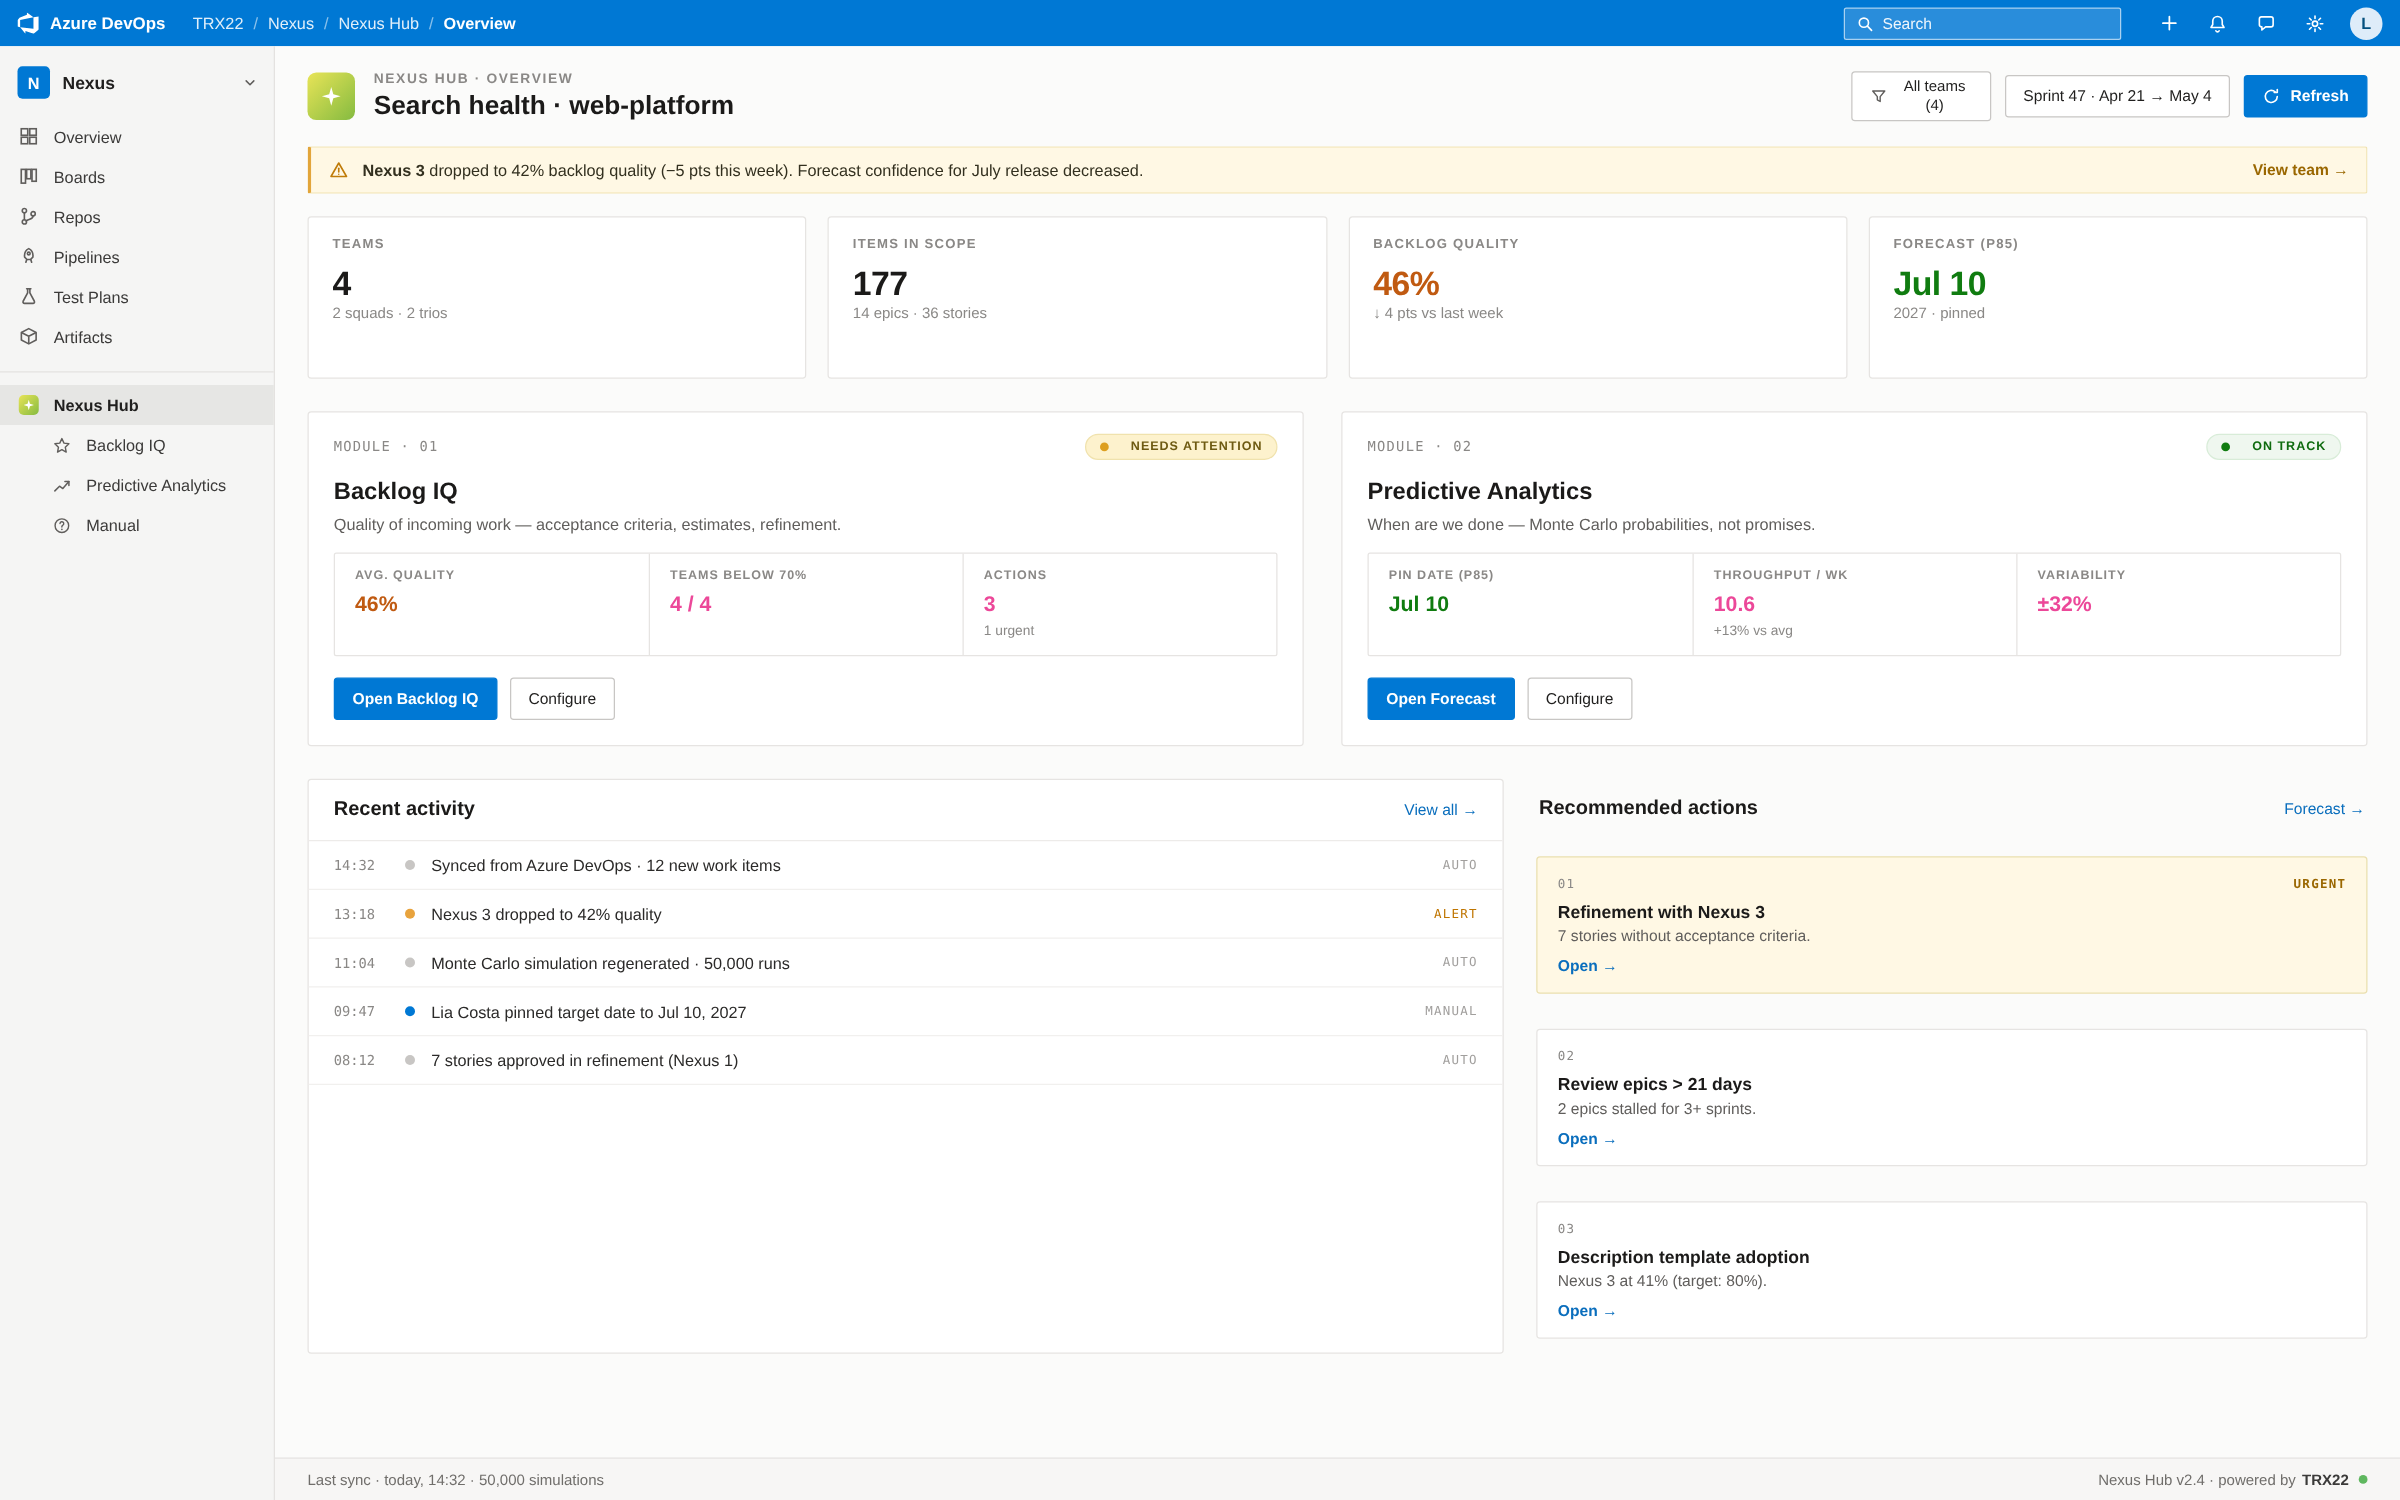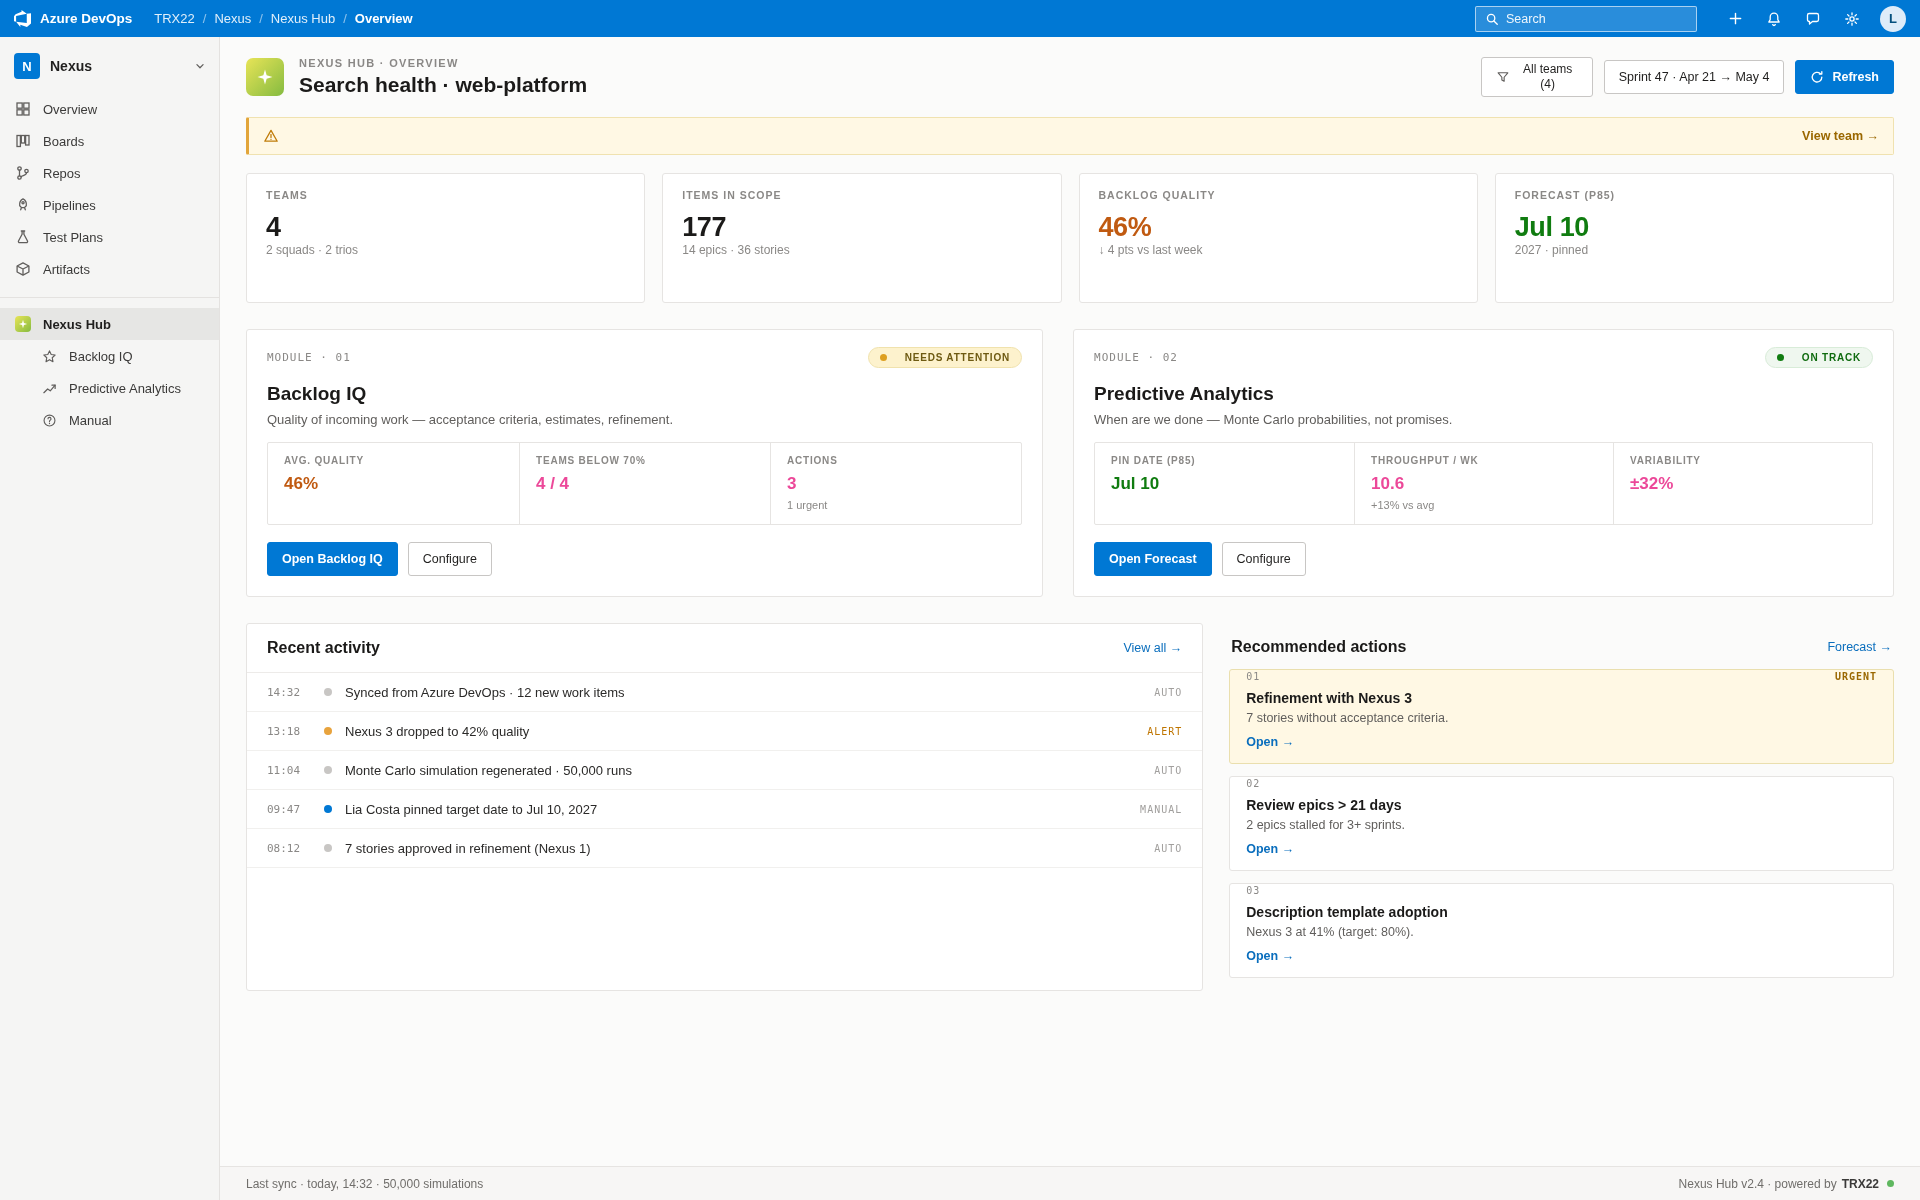--- a/index.html
+++ b/index.html
@@ -95,21 +95,21 @@
   .activity-time{font-family:"DejaVu Sans Mono",monospace;font-size:11px;color:#8a8886;width:44px;flex-shrink:0;}
   .adot{width:8px;height:8px;border-radius:50%;background:#c8c6c4;flex-shrink:0;}
   .adot.orange{background:#e8a33d;}
   .adot.blue{background:var(--accent);}
   .activity-text{color:#2b2a29;}
   .activity-tag{margin-left:auto;font-family:"DejaVu Sans Mono",monospace;font-size:10px;letter-spacing:1px;color:#a19f9d;}
   .activity-tag.alert{color:#bf7500;}
 
   .actions-col{display:flex;flex-direction:column;}
   .actions-col .panel-head{padding:15px 2px 13px 2px;}
-  .action-card{background:#fff;border:1px solid #e6e4e2;border-radius:3px;padding:1px 16px 14px;margin-bottom:12px;}
+  .action-card{background:#fff;border:1px solid #e6e4e2;border-radius:3px;padding:16px 16px 14px;margin-bottom:12px;margin-top:16px;}
   .action-card.urgent{background:var(--warn-bg);border-color:#eadfae;}
   .action-top{display:flex;font-family:"DejaVu Sans Mono",monospace;font-size:10px;color:#8a8886;letter-spacing:1px;margin-bottom:8px;}
   .action-tag{margin-left:auto;color:#9a6700;font-weight:bold;}
   .action-title{font-size:14px;font-weight:bold;margin-bottom:5px;color:#1b1a19;}
   .action-desc{font-size:12.5px;color:#605e5c;margin-bottom:9px;}
   .action-link{color:var(--link);font-size:12.5px;font-weight:bold;cursor:pointer;}
 
   .footer{height:34px;background:#f7f6f5;border-top:1px solid #e6e4e2;display:flex;align-items:center;padding:0 26px;font-size:12px;color:#706e6b;}
   .footer-right{margin-left:auto;display:flex;align-items:center;gap:5px;}
   .footer-brand{font-weight:bold;color:#3b3a39;}
@@ -312,20 +312,21 @@
           </button>
         </div>
       </div>
 
       <div class="alertbar">
         <svg width="16" height="16" viewBox="0 0 16 16" fill="none" stroke="#c07c09" stroke-width="1.3" stroke-linecap="round" stroke-linejoin="round">
             <path d="M8 2.4 14.2 13.2H1.8z"></path>
             <path d="M8 6.6v3"></path>
             <circle cx="8" cy="11.4" r=".6" fill="#c07c09" stroke="none"></circle>
           </svg>
+        <span class="atext"><b>Nexus 3</b><span> dropped to 42% backlog quality (−5 pts this week). Forecast confidence for July release decreased.</span></span>
         <span class="alert-link">View team →</span>
       </div>
 
       <div class="stats-row">
         <div class="stat-card">
           <div class="stat-label">TEAMS</div>
           <div class="stat-value">4</div>
           <div class="stat-sub">2 squads · 2 trios</div>
         </div>
         <div class="stat-card">

